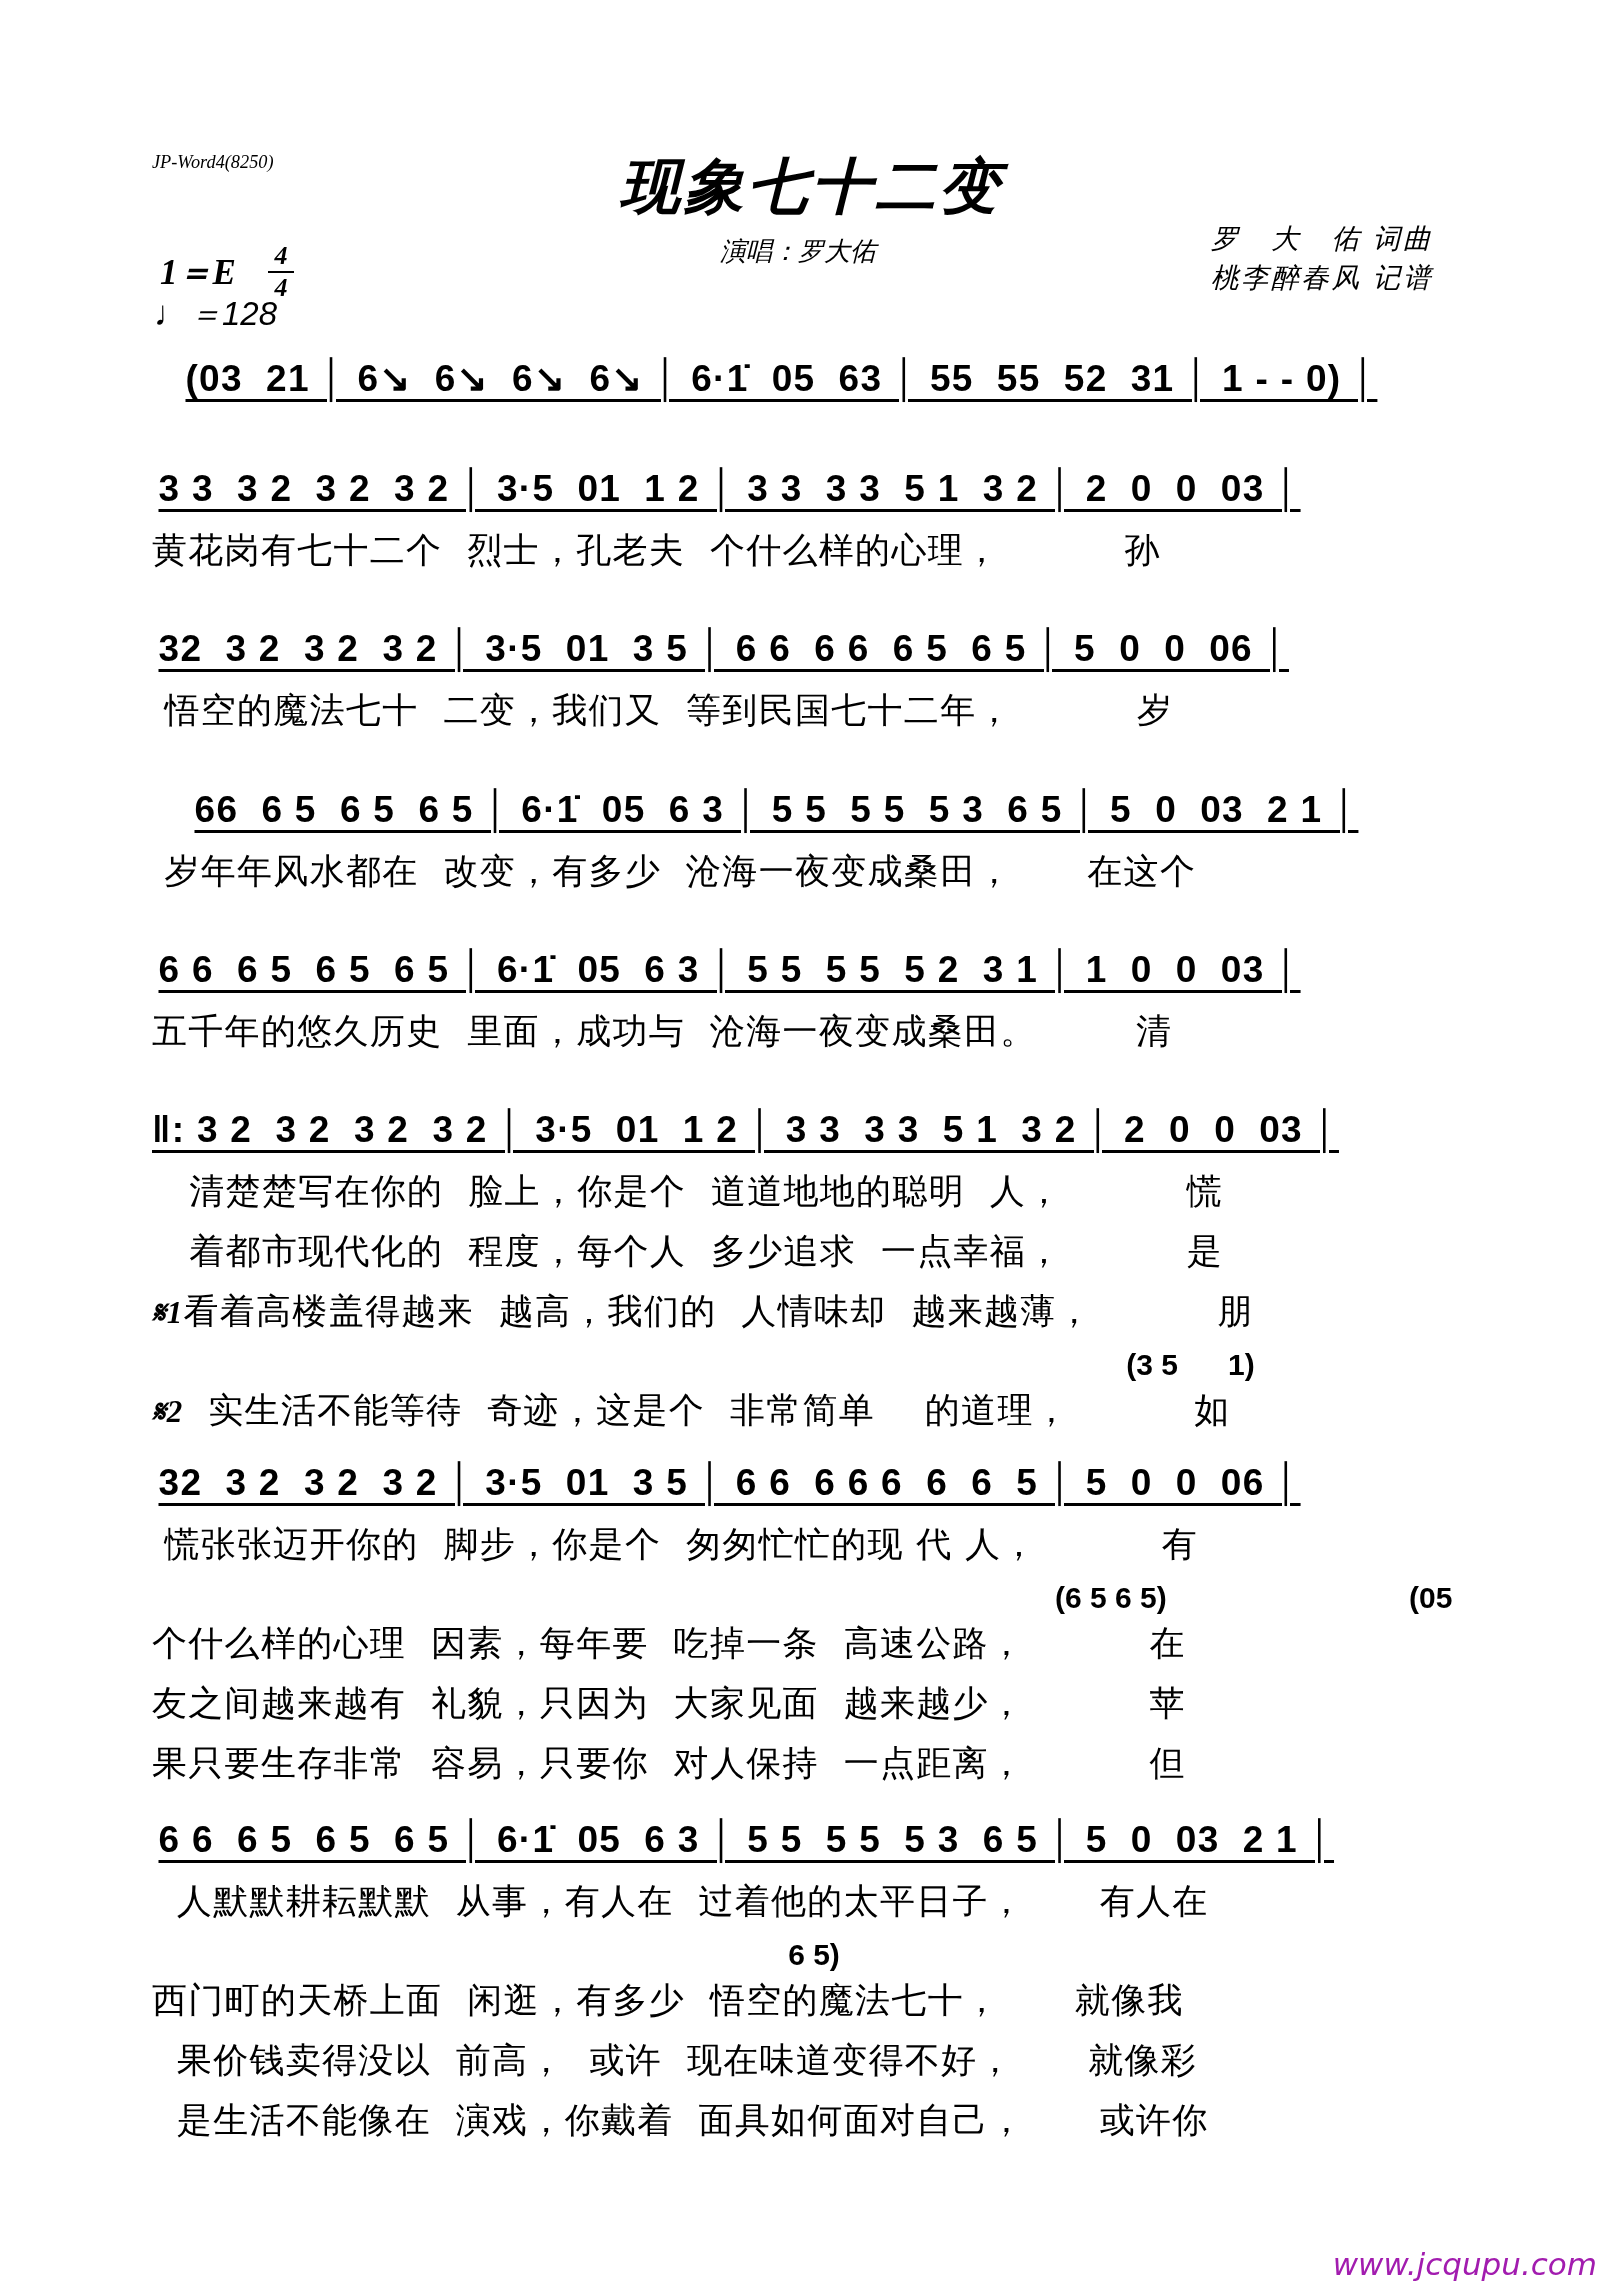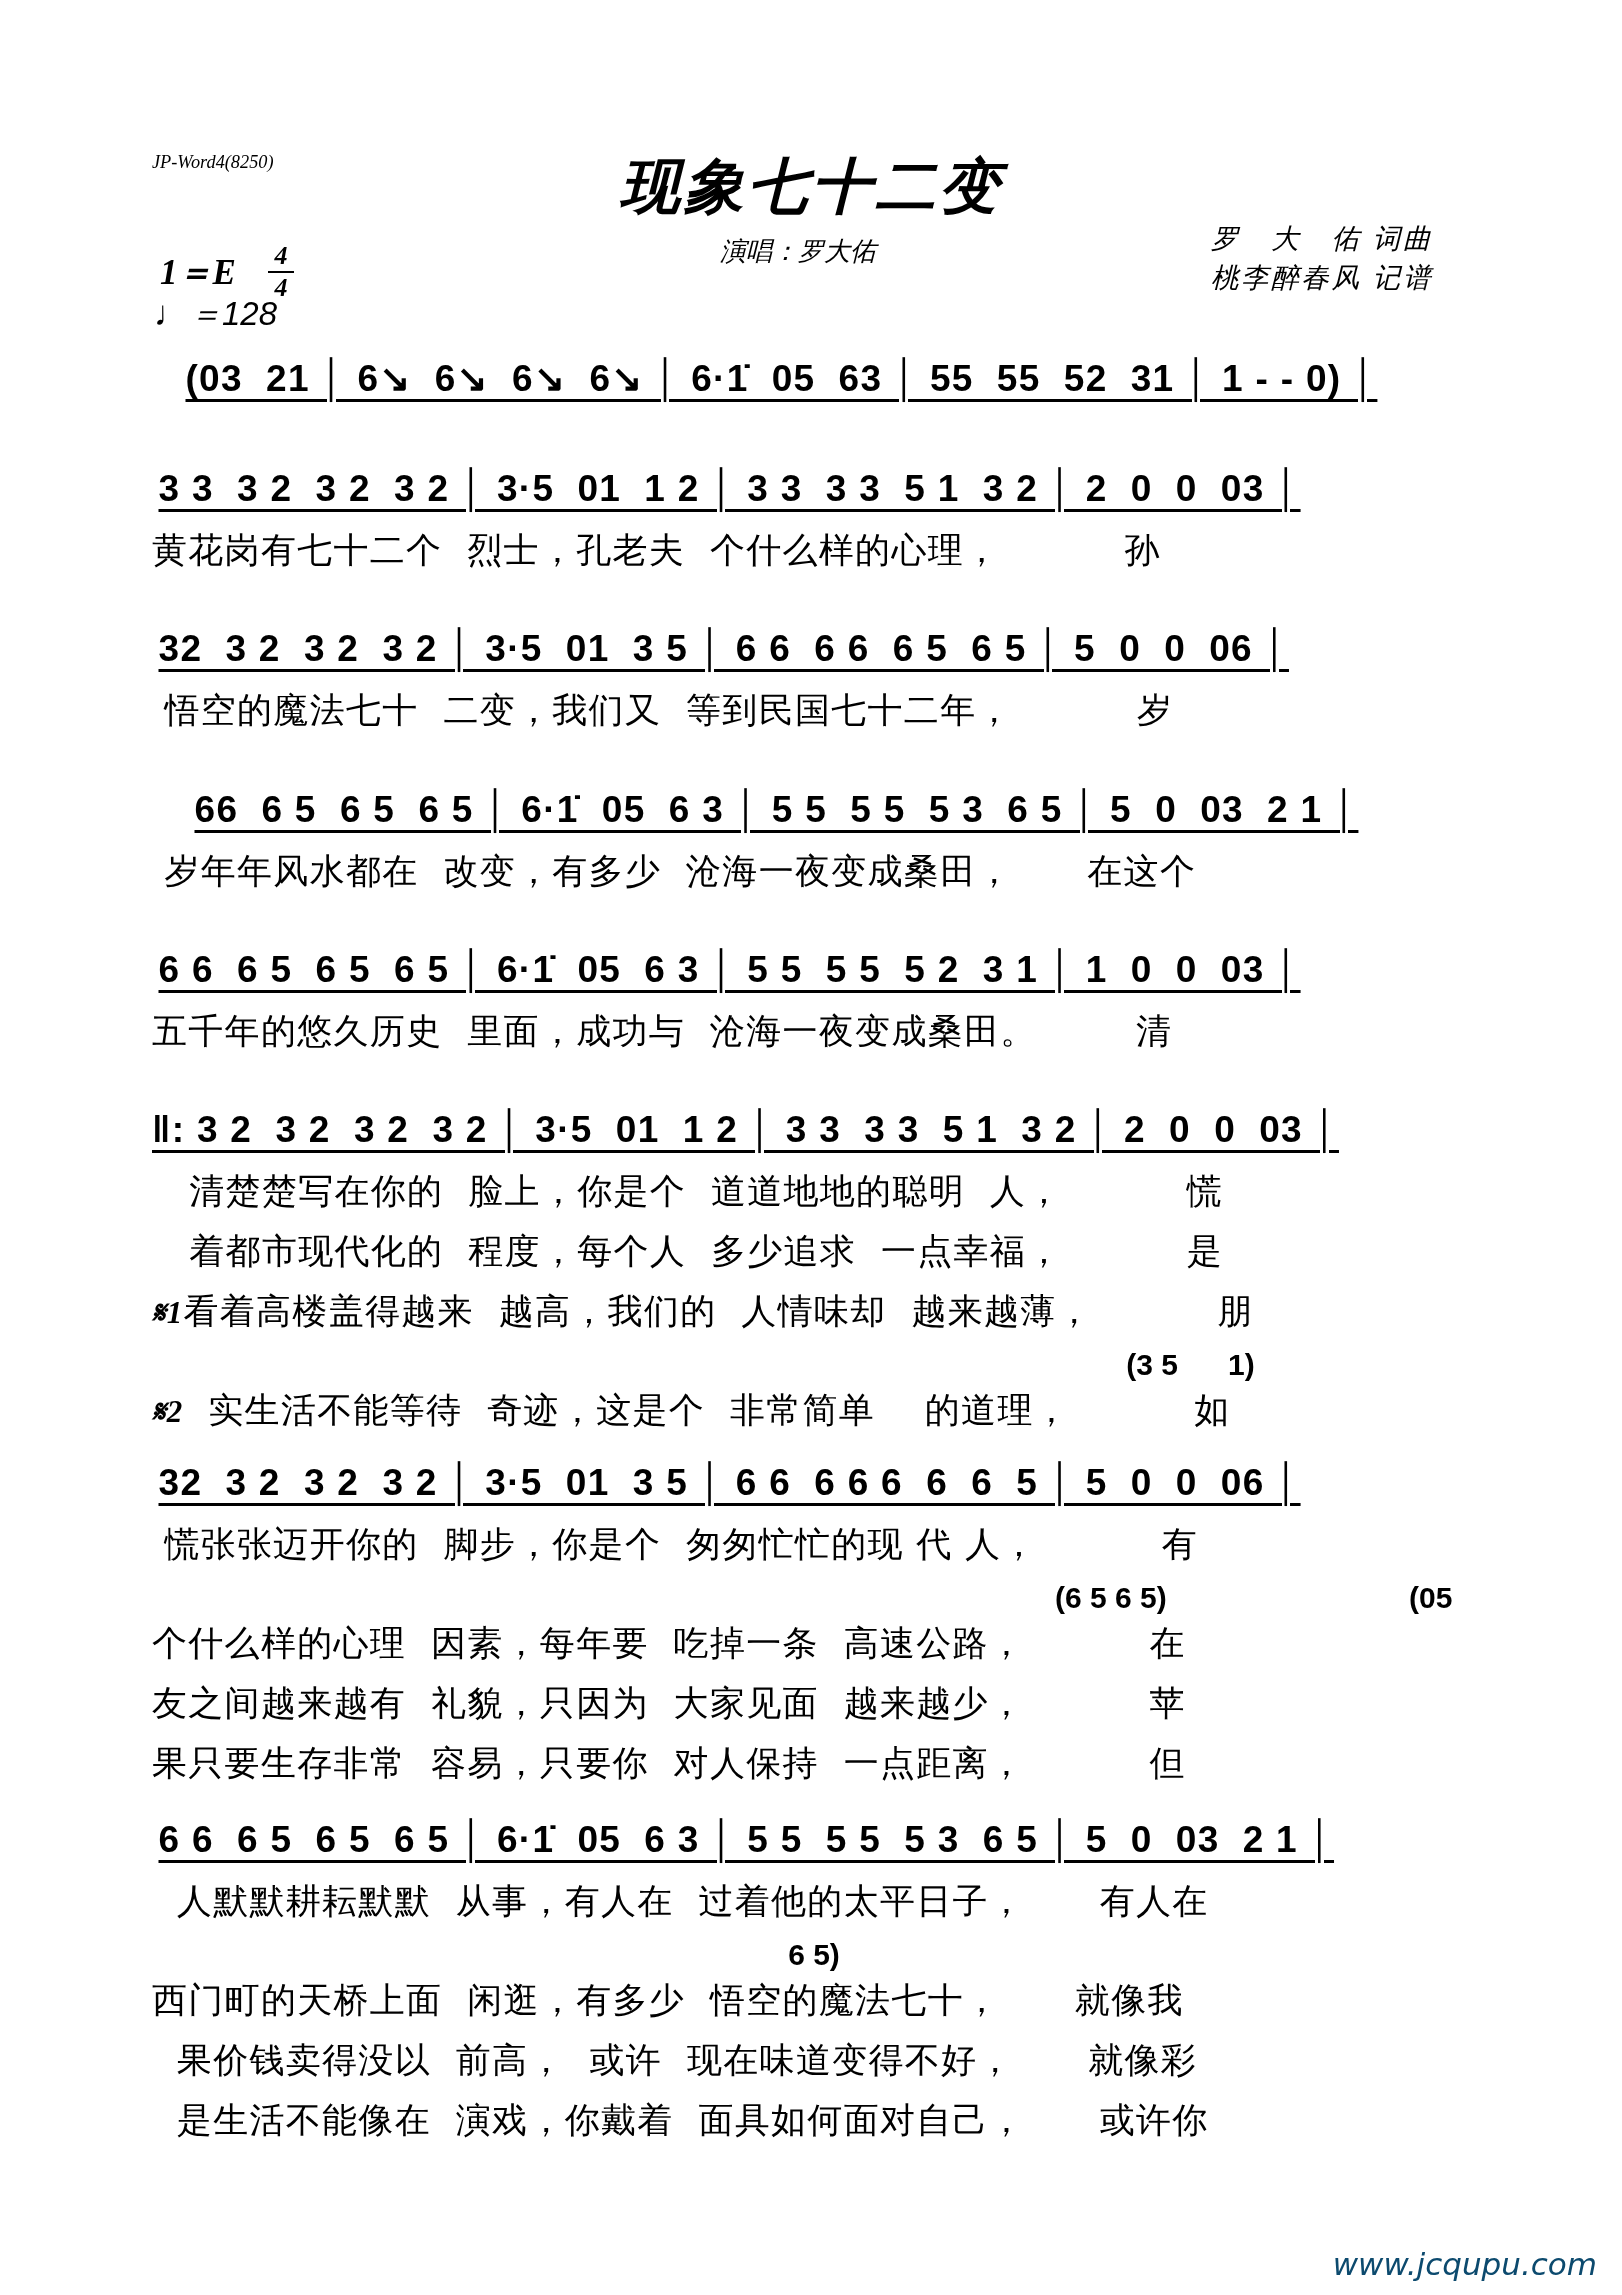--- a/index.html
+++ b/index.html
@@ -17,21 +17,21 @@
   .tempo { left: 154px; top: 292px; font-family: "Liberation Sans", sans-serif; font-size: 33px; }
   .tempo .note { display: inline-block; font-size: 35px; }
 
   .system { position: absolute; left: 152px; width: 1324px; }
   .staff { position: relative; height: 59px; }
   .notes { position: absolute; top: 0; height: 59px; font-family: "Liberation Sans", sans-serif; font-weight: bold; font-size: 37px; white-space: pre; letter-spacing: 1.3px; }
   .lyric { position: relative; height: 60px; font-family: "DejaVu Serif", serif; font-size: 35px; white-space: pre; letter-spacing: 1.3px; }
   .lyric span { display: inline-block; }
   .verse-mark { font-family: "Liberation Serif", serif; font-style: italic; font-weight: bold; font-size: 31px; }
   .sub-notes { position: relative; height: 39px; font-family: "Liberation Sans", sans-serif; font-weight: bold; font-size: 30px; white-space: pre; text-align: center; }
-  .watermark { right: 26px; bottom: 13px; font-family: "DejaVu Sans", sans-serif; font-size: 31px; color: #0c4a6e; }
+  .watermark { right: 26px; bottom: 13px; font-family: "DejaVu Sans", sans-serif; font-size: 31px; color: #a21caf; }
   .underline-notes { text-decoration: underline; text-decoration-thickness: 2.6px; text-underline-offset: 7.9px; }
 </style>
 </head>
 <body>
 
 <div class="abs software">JP-Word4(8250)</div>
 <div class="abs title">现象七十二变</div>
 <div class="abs singer">演唱：罗大佑</div>
 <div class="abs credit c1">罗　大　佑 词曲</div>
 <div class="abs credit c2">桃李醉春风 记谱</div>

